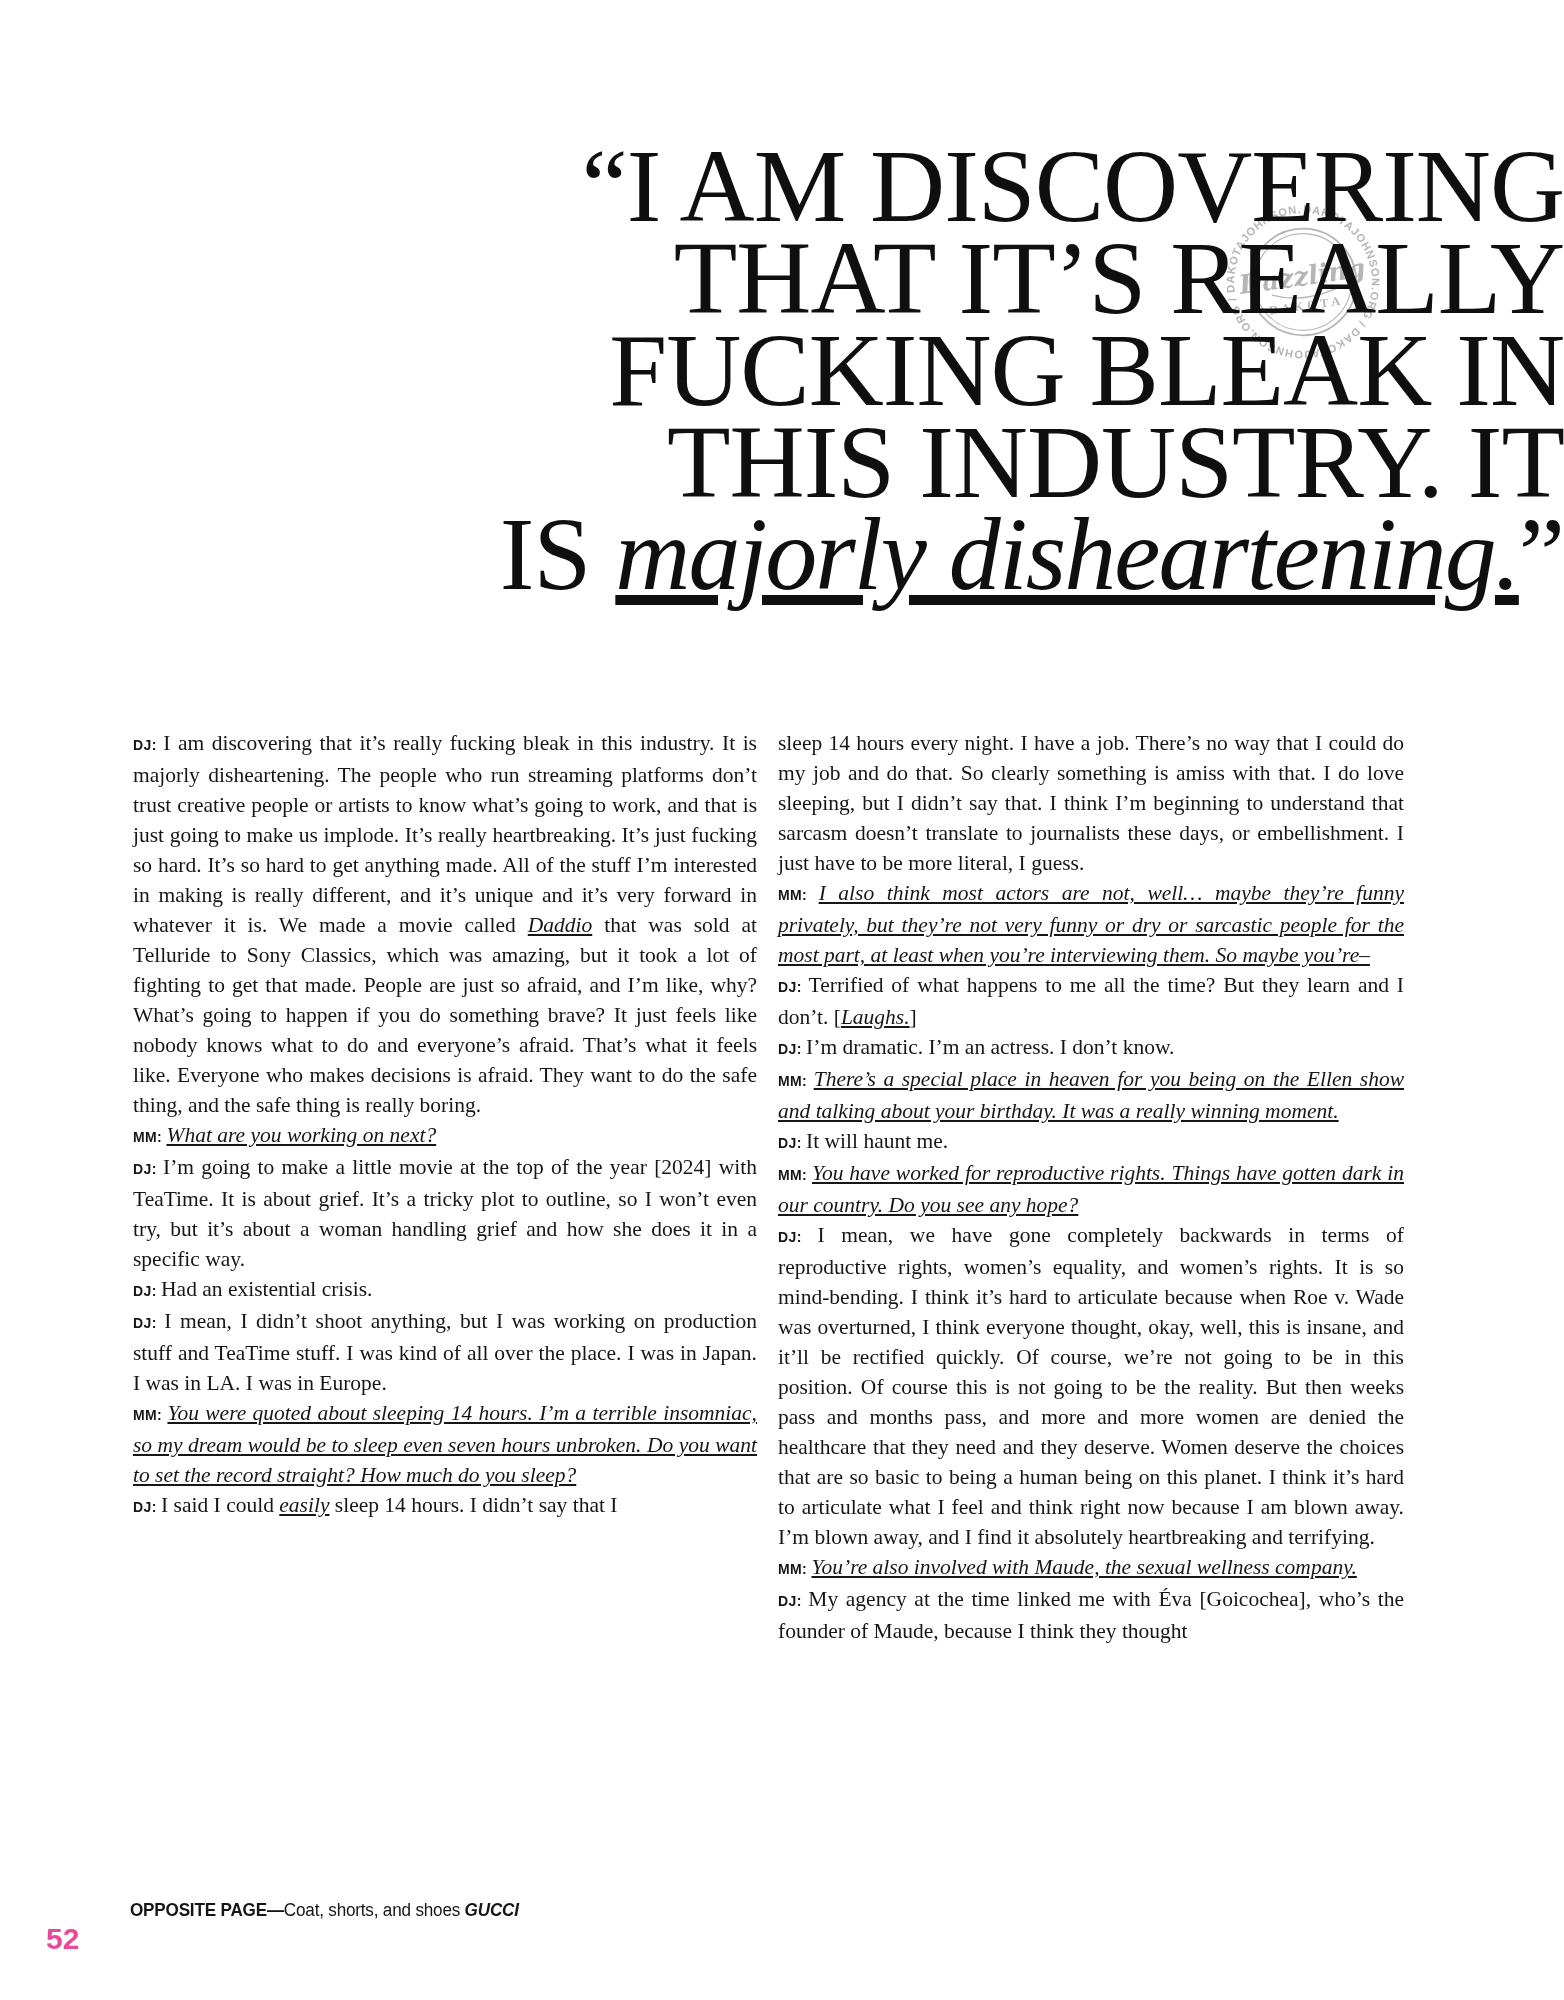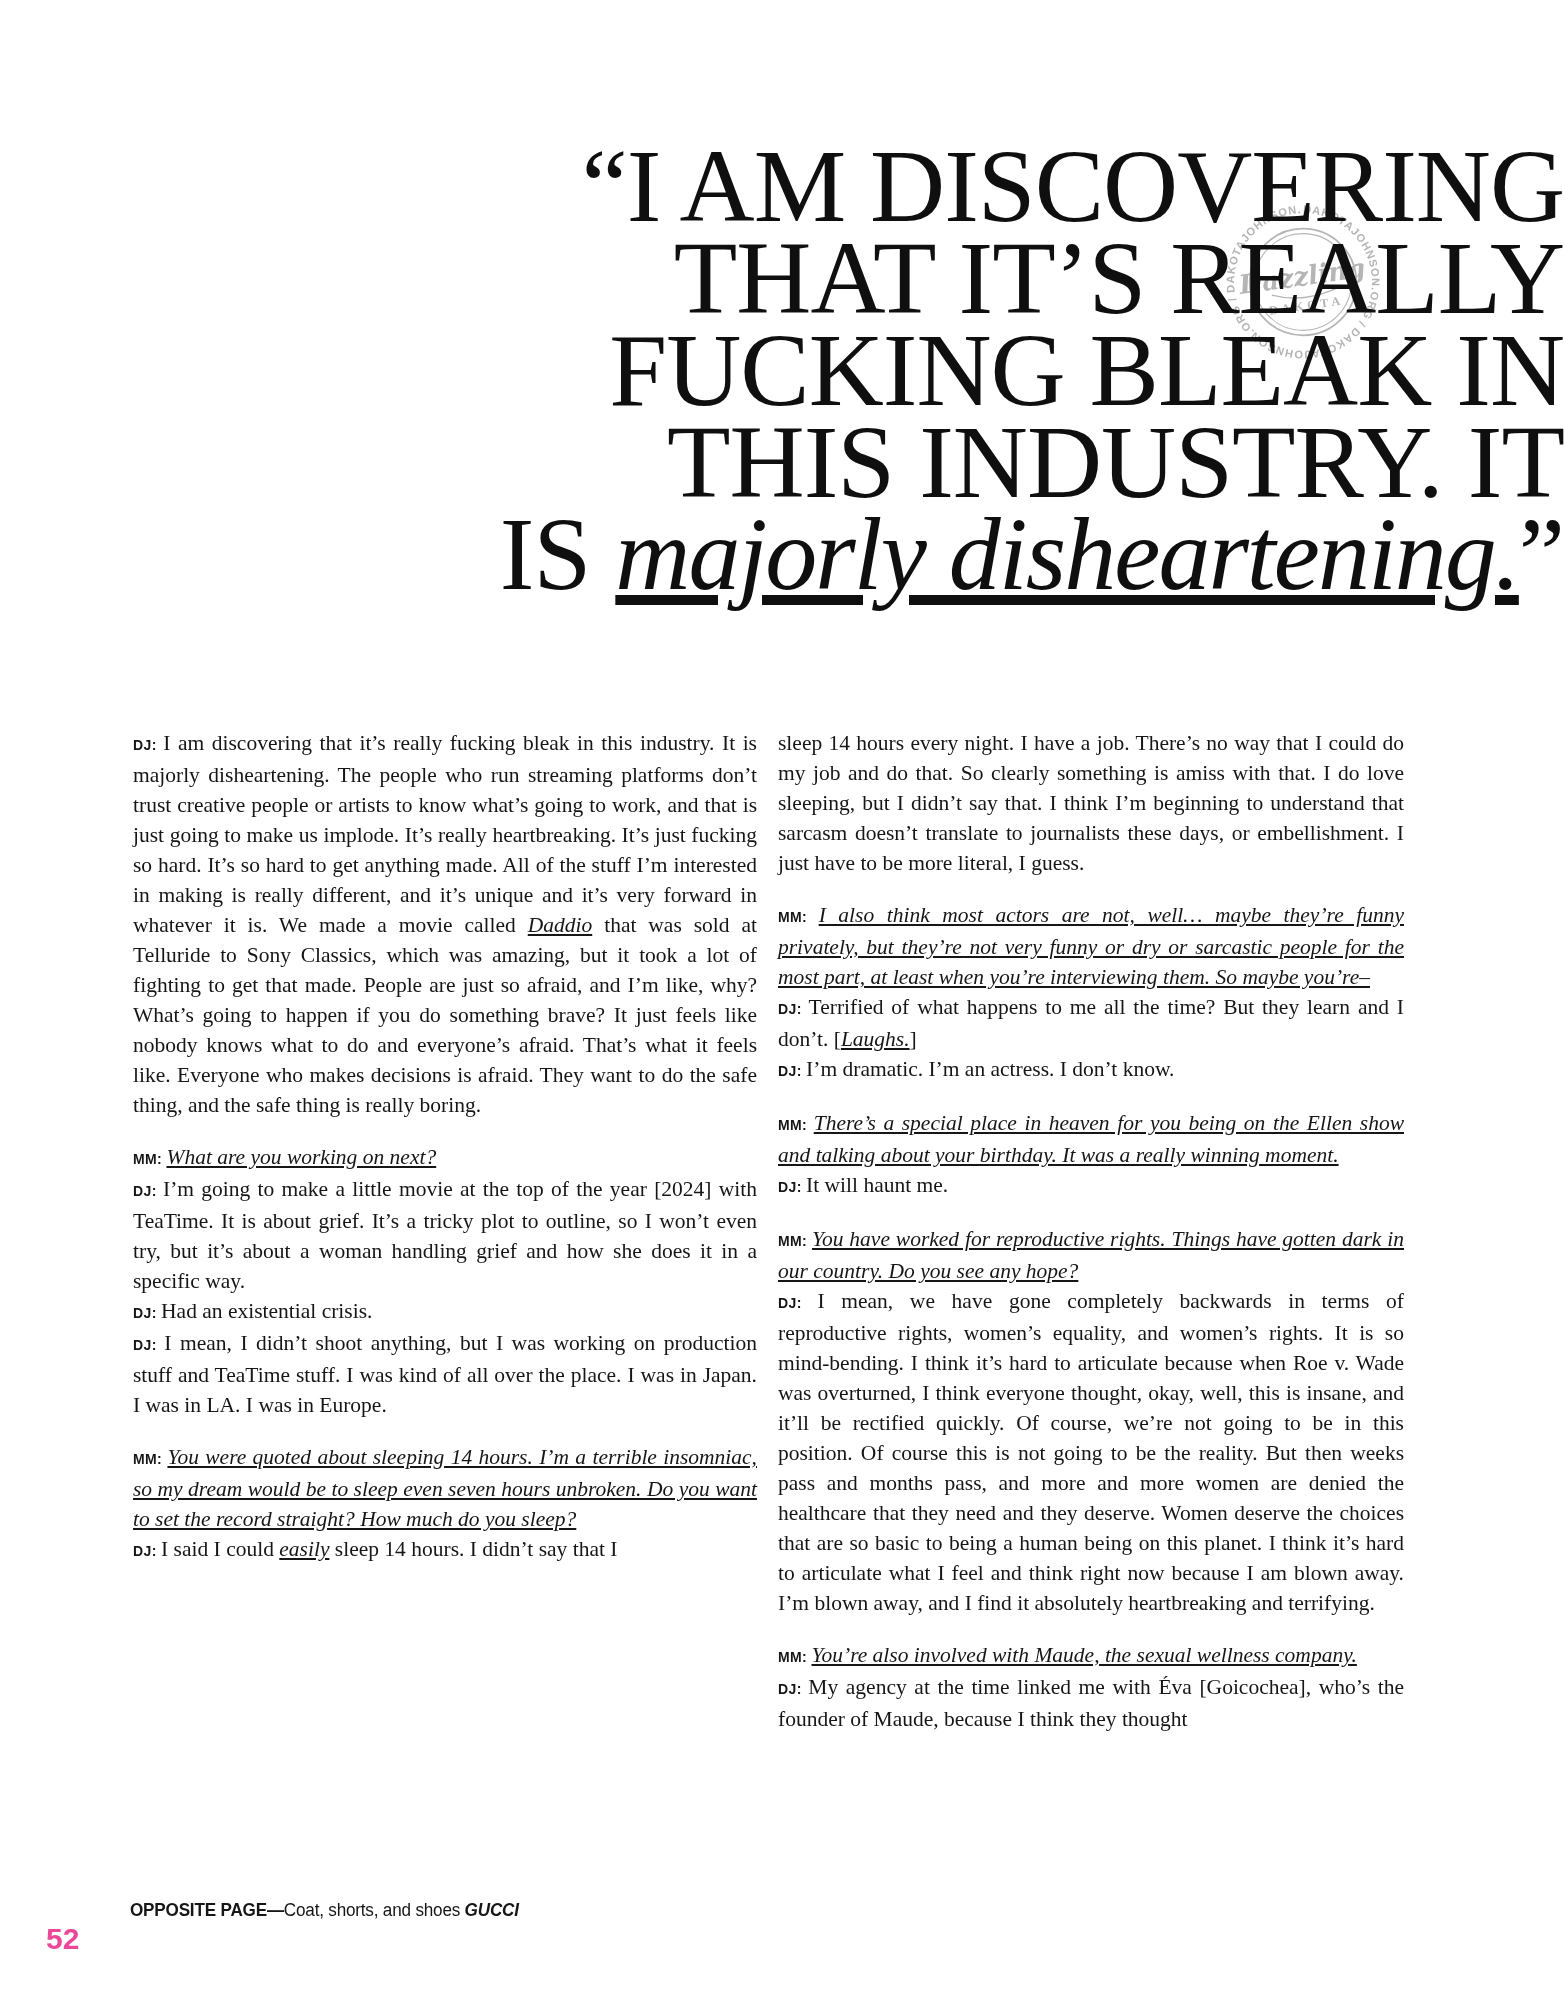--- a/index.html
+++ b/index.html
@@ -14,21 +14,21 @@
   .headline .seg-i{letter-spacing:-2px;}
 
   
   .stamp{position:absolute;left:1221px;top:200px;width:164px;height:164px;z-index:1;}
 
   
   .col{position:absolute;top:728px;font-size:21.5px;line-height:30px;text-align:justify;color:#161616;}
   .col-left{left:133px;width:624px;}
   .col-right{left:778px;width:626px;}
   .para{margin:0;padding:0;}
-  .para.gap{margin-top:22px;}
+  .para.gap{}
   .spk{font-family:"Liberation Sans",sans-serif;font-weight:700;font-size:14px;letter-spacing:0.4px;}
 
   
   .credit{position:absolute;left:130px;top:1900px;font-family:"Liberation Sans",sans-serif;
           font-size:18px;letter-spacing:-0.2px;color:#161616;transform:scaleX(0.95);
           transform-origin:left top;white-space:nowrap;}
   .c-bold{font-weight:700;}
   .c-brand{font-weight:700;font-style:italic;}
   .page-number{position:absolute;left:46px;top:1922px;font-family:"Liberation Sans",sans-serif;
                font-weight:700;font-size:30px;color:#ec4899;}

